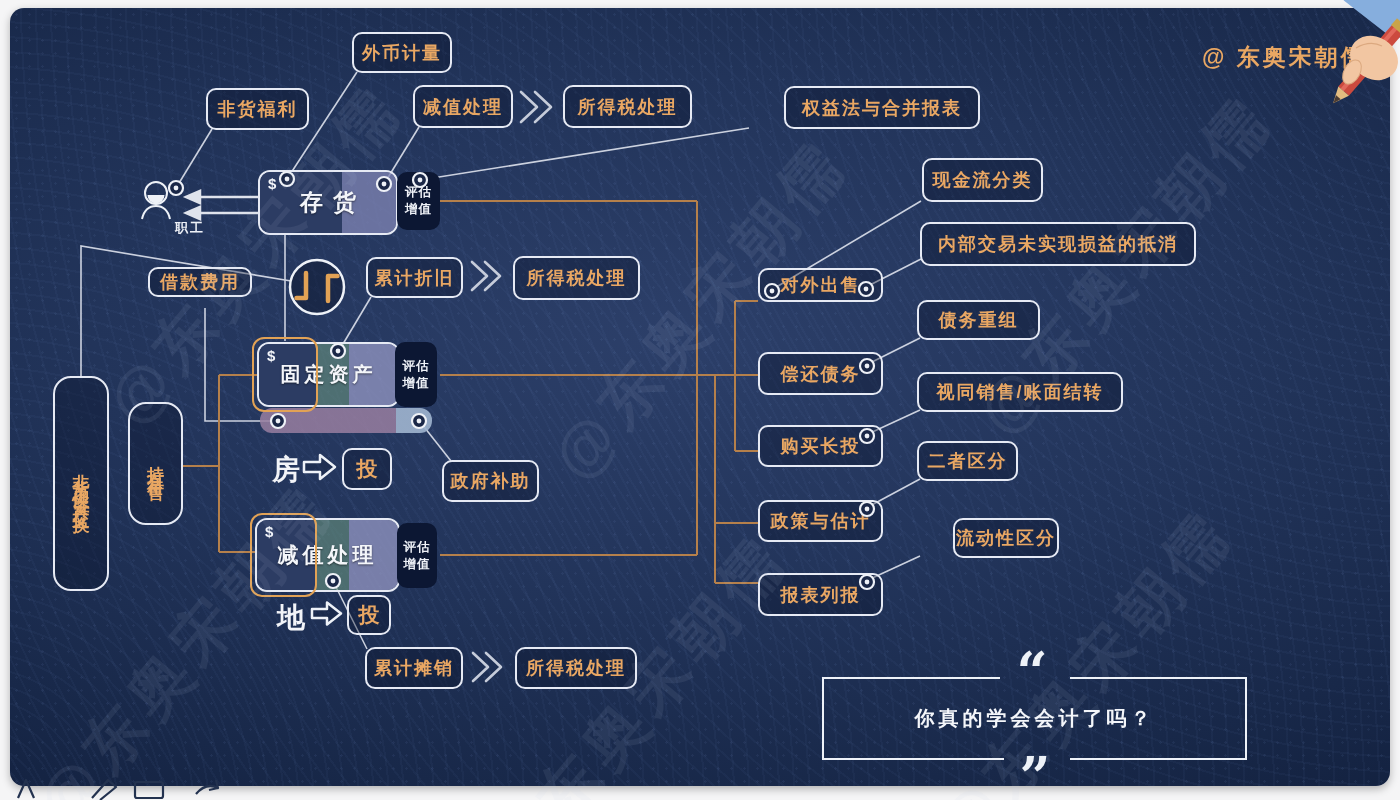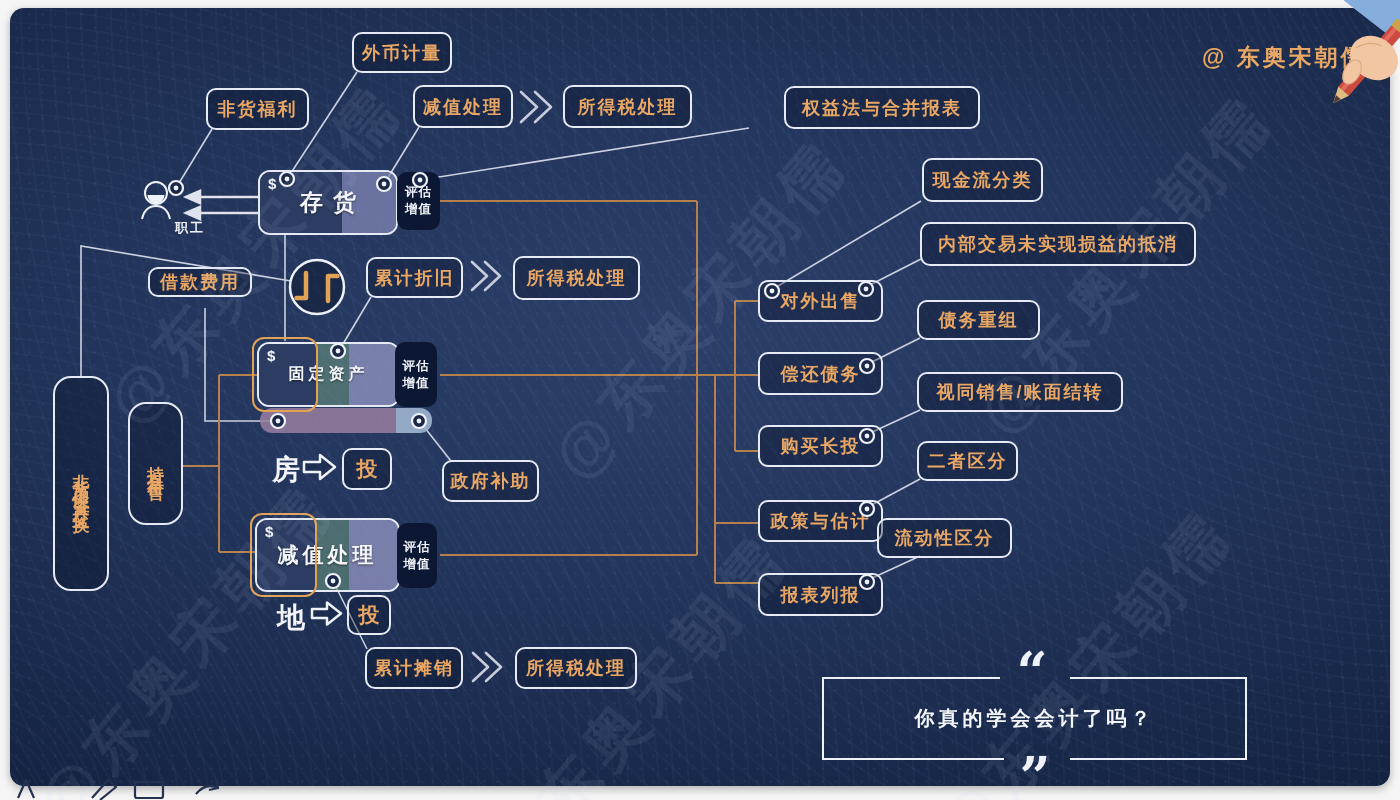--- a/index.html
+++ b/index.html
@@ -157,52 +157,52 @@
 <div class="box" style="left:413px;top:85px;width:100px;height:43px">减值处理</div>
 <div class="box" style="left:563px;top:85px;width:129px;height:43px">所得税处理</div>
 <div class="box" style="left:784px;top:86px;width:196px;height:43px">权益法与合并报表</div>
 <div class="box" style="left:148px;top:267px;width:104px;height:30px">借款费用</div>
 <div class="box" style="left:366px;top:257px;width:97px;height:41px">累计折旧</div>
 <div class="box" style="left:513px;top:256px;width:127px;height:44px">所得税处理</div>
 <div class="box" style="left:442px;top:460px;width:97px;height:42px">政府补助</div>
 <div class="box" style="left:365px;top:647px;width:98px;height:42px">累计摊销</div>
 <div class="box" style="left:515px;top:647px;width:122px;height:42px">所得税处理</div>
 
-<div class="box" style="left:758px;top:280px;width:125px;height:42px">对外出售</div>
+<div class="box" style="left:758px;top:268px;width:125px;height:34px">对外出售</div>
 <div class="box" style="left:758px;top:352px;width:125px;height:43px">偿还债务</div>
 <div class="box" style="left:758px;top:425px;width:125px;height:42px">购买长投</div>
 <div class="box" style="left:758px;top:500px;width:125px;height:42px">政策与估计</div>
 <div class="box" style="left:758px;top:573px;width:125px;height:43px">报表列报</div>
 
 <div class="box" style="left:922px;top:158px;width:121px;height:44px">现金流分类</div>
 <div class="box" style="left:920px;top:222px;width:276px;height:44px">内部交易未实现损益的抵消</div>
 <div class="box" style="left:917px;top:300px;width:123px;height:40px">债务重组</div>
 <div class="box" style="left:917px;top:372px;width:206px;height:40px">视同销售/账面结转</div>
 <div class="box" style="left:917px;top:441px;width:101px;height:40px">二者区分</div>
-<div class="box" style="left:877px;top:518px;width:135px;height:40px">流动性区分</div>
+<div class="box" style="left:953px;top:518px;width:106px;height:40px">流动性区分</div>
 
 <div class="box vbox" style="left:53px;top:376px;width:56px;height:215px">非货币性资产交换</div>
 <div class="box vbox" style="left:128px;top:402px;width:55px;height:123px">持有待售</div>
 
 <div class="minilabel" style="left:138px;top:219px">职工</div>
 
 <div class="asset" style="left:258px;top:170px;width:140px;height:65px">
   <div class="seg" style="width:60%;background:#2c3c63"></div>
   <div class="seg" style="width:40%;background:rgba(125,131,178,0.78)"></div>
   <span class="dollar">$</span>
   <span class="asset-label" style="font-size:23px;letter-spacing:10px;padding-left:10px">存货</span>
 </div>
 <div class="eval" style="left:397px;top:172px;width:43px;height:58px">评估增值</div>
 
 <div class="asset" style="left:257px;top:342px;width:143px;height:65px">
   <div class="seg" style="width:42%;background:#2c3c63"></div>
   <div class="seg" style="width:23%;background:rgba(104,146,126,0.62)"></div>
   <div class="seg" style="width:35%;background:rgba(150,152,196,0.75)"></div>
   <span class="dollar">$</span>
-  <span class="asset-label" style="font-size:16px;letter-spacing:4px">固定资产</span>
+  <span class="asset-label" style="font-size:20px;letter-spacing:4px">固定资产</span>
 </div>
 <div class="orange-ring" style="left:252px;top:337px;width:66px;height:75px"></div>
 <div class="eval" style="left:395px;top:342px;width:42px;height:65px">评估增值</div>
 <div class="bar" style="left:260px;top:408px;width:172px;height:25px"></div>
 
 <div class="bigchar" style="left:272px;top:451px">房</div>
 <div class="box tou" style="left:342px;top:448px;width:50px;height:42px">投</div>
 
 <div class="asset" style="left:255px;top:518px;width:145px;height:74px">
   <div class="seg" style="width:42%;background:#2c3c63"></div>

